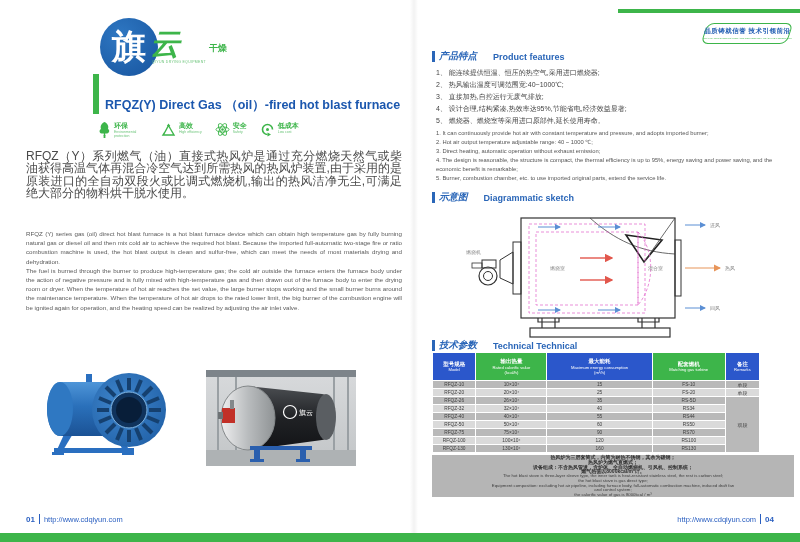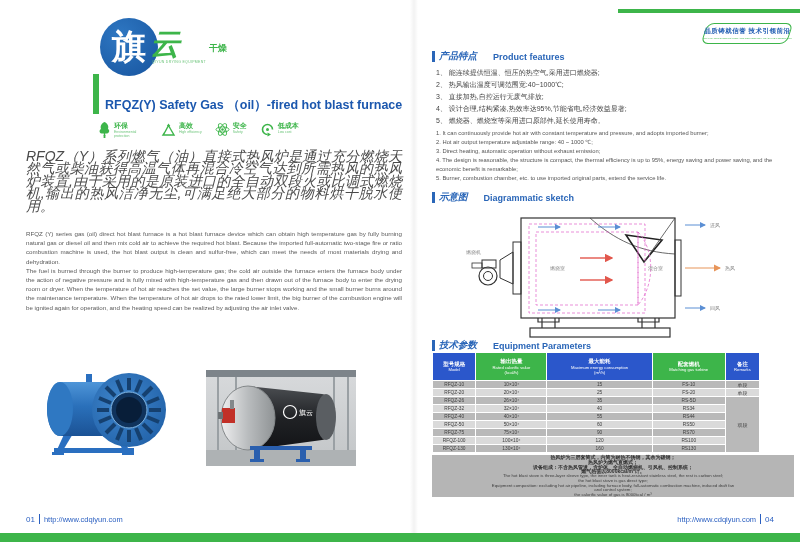--- a/index.html
+++ b/index.html
@@ -26,22 +26,22 @@
   
   .title-bar{position:absolute;left:93px;top:74px;width:6px;height:40px;background:#3db54a;}
   .title-zh{position:absolute;left:105px;top:70px;font-size:21px;font-weight:bold;color:#1b57ae;letter-spacing:0.5px;white-space:nowrap;}
   .title-en{position:absolute;left:105px;top:97px;font-size:12.5px;font-weight:bold;color:#1b57ae;white-space:nowrap;}
   
   .badges{position:absolute;left:98px;top:122px;display:flex;gap:13px;}
   .badge{display:flex;gap:3px;align-items:flex-start;}
   .badge-zh{font-size:7px;font-weight:bold;color:#3db54a;line-height:8px;}
   .badge-en{font-size:3.5px;color:#6cc47a;line-height:4px;max-width:34px;}
   
-  .intro-zh{position:absolute;left:26px;top:150px;width:376px;font-size:14px;line-height:12.4px;
-        color:#4a4a4a;text-align:justify;font-style:italic;}
+  .intro-zh{position:absolute;left:26px;top:150px;width:376px;font-size:12px;line-height:12.4px;
+        color:#4a4a4a;text-align:justify;}
   .intro-zh p{margin:0;}
   .intro-en{position:absolute;left:26px;top:229px;width:376px;font-size:6.2px;line-height:9.2px;
         color:#5a5a5a;text-align:justify;}
   .intro-en p{margin:0;}
   
   .photo-left{position:absolute;left:38px;top:372px;}
   .photo-right{position:absolute;left:206px;top:370px;}
   
   .sec-header{position:absolute;display:flex;align-items:center;gap:4px;}
   .sec-bar{width:3px;height:11px;background:#2a66b8;}
@@ -63,21 +63,21 @@
   .tparams tr:nth-child(odd) td{background:#b9b9b9;}
   .tparams tr:nth-child(even) td{background:#dadada;}
   .tparams td.merged{background:#b9b9b9 !important;font-size:5px;}
   .notes{position:absolute;left:432px;top:455px;width:362px;height:42px;background:#b5b5b5;
         display:flex;flex-direction:column;justify-content:center;text-align:center;}
   .note-zh{font-size:5px;line-height:4.9px;color:#2e2e2e;font-weight:bold;}
   .note-en{font-size:4.3px;line-height:4.6px;color:#3c3c3c;}
   
   .footer-left{position:absolute;left:26px;top:514px;display:flex;align-items:center;gap:4px;}
   .footer-right{position:absolute;right:26px;top:514px;display:flex;align-items:center;gap:4px;}
-  .page-num{font-size:8px;font-weight:normal;color:#2a5fc0;}
+  .page-num{font-size:8px;font-weight:bold;color:#2a5fc0;}
   .footer-divider{width:1px;height:10px;background:#2a5fc0;}
   .footer-url{font-size:7.5px;color:#2a5fc0;text-decoration:none;}
   .bottom-bar{position:absolute;left:0;top:533px;width:800px;height:9px;background:#3db54a;}
 </style>
 </head>
 <body>
 
 <div class="page">
 
   <div class="fold"></div>
@@ -91,21 +91,21 @@
   </div>
 
   <div class="logo-circle">
     <span class="logo-main">旗</span>
   </div>
   <div class="logo-cloud">云</div>
   <div class="logo-dry">干燥</div>
   <div class="logo-caption">QIYUN DRYING EQUIPMENT</div>
 
   <div class="title-bar"></div>
-  <div class="title-en">RFQZ(Y) Safety Gas （oil）-fired hot blast furnace</div>
+  <div class="title-en">RFQZ(Y) Direct Gas （oil）-fired hot blast furnace</div>
 
   <div class="badges">
     <div class="badge">
       <span>
         <svg width="13" height="16" viewBox="0 0 13 16">
             <path d="M6.5 0 C9.5 1.5 11 4 10 7 C12 8 11.5 11 9 11.5 L7.2 11.5 L7.2 14 L5.8 14 L5.8 11.5 L3.5 11.5 C1 11 1 8 3 7 C2 4 3.5 1.5 6.5 0 Z" fill="#3db54a"></path>
             <rect x="5.6" y="13" width="1.8" height="3" fill="#3db54a"></rect>
           </svg>
       </span>
       <span>
@@ -356,21 +356,21 @@
         <text x="280" y="17">进风</text>
         <text x="295" y="60">热风</text>
         <text x="280" y="100">回风</text>
       </g>
     </svg>
   </div>
 
   <div class="sec-header" style="left:432px;top:339px;">
     <div class="sec-bar"></div>
     <span class="sec-zh">技术参数</span>
-    <span class="sec-en">Equipment Parameters</span>
+    <span class="sec-en">Technical Technical</span>
   </div>
 
   <table class="tparams">
     <thead>
       <tr>
         <th class="th-blue">
           <div class="h-zh">型号规格</div>
             <div class="h-en">Model</div>
         </th>
         <th class="th-green">

